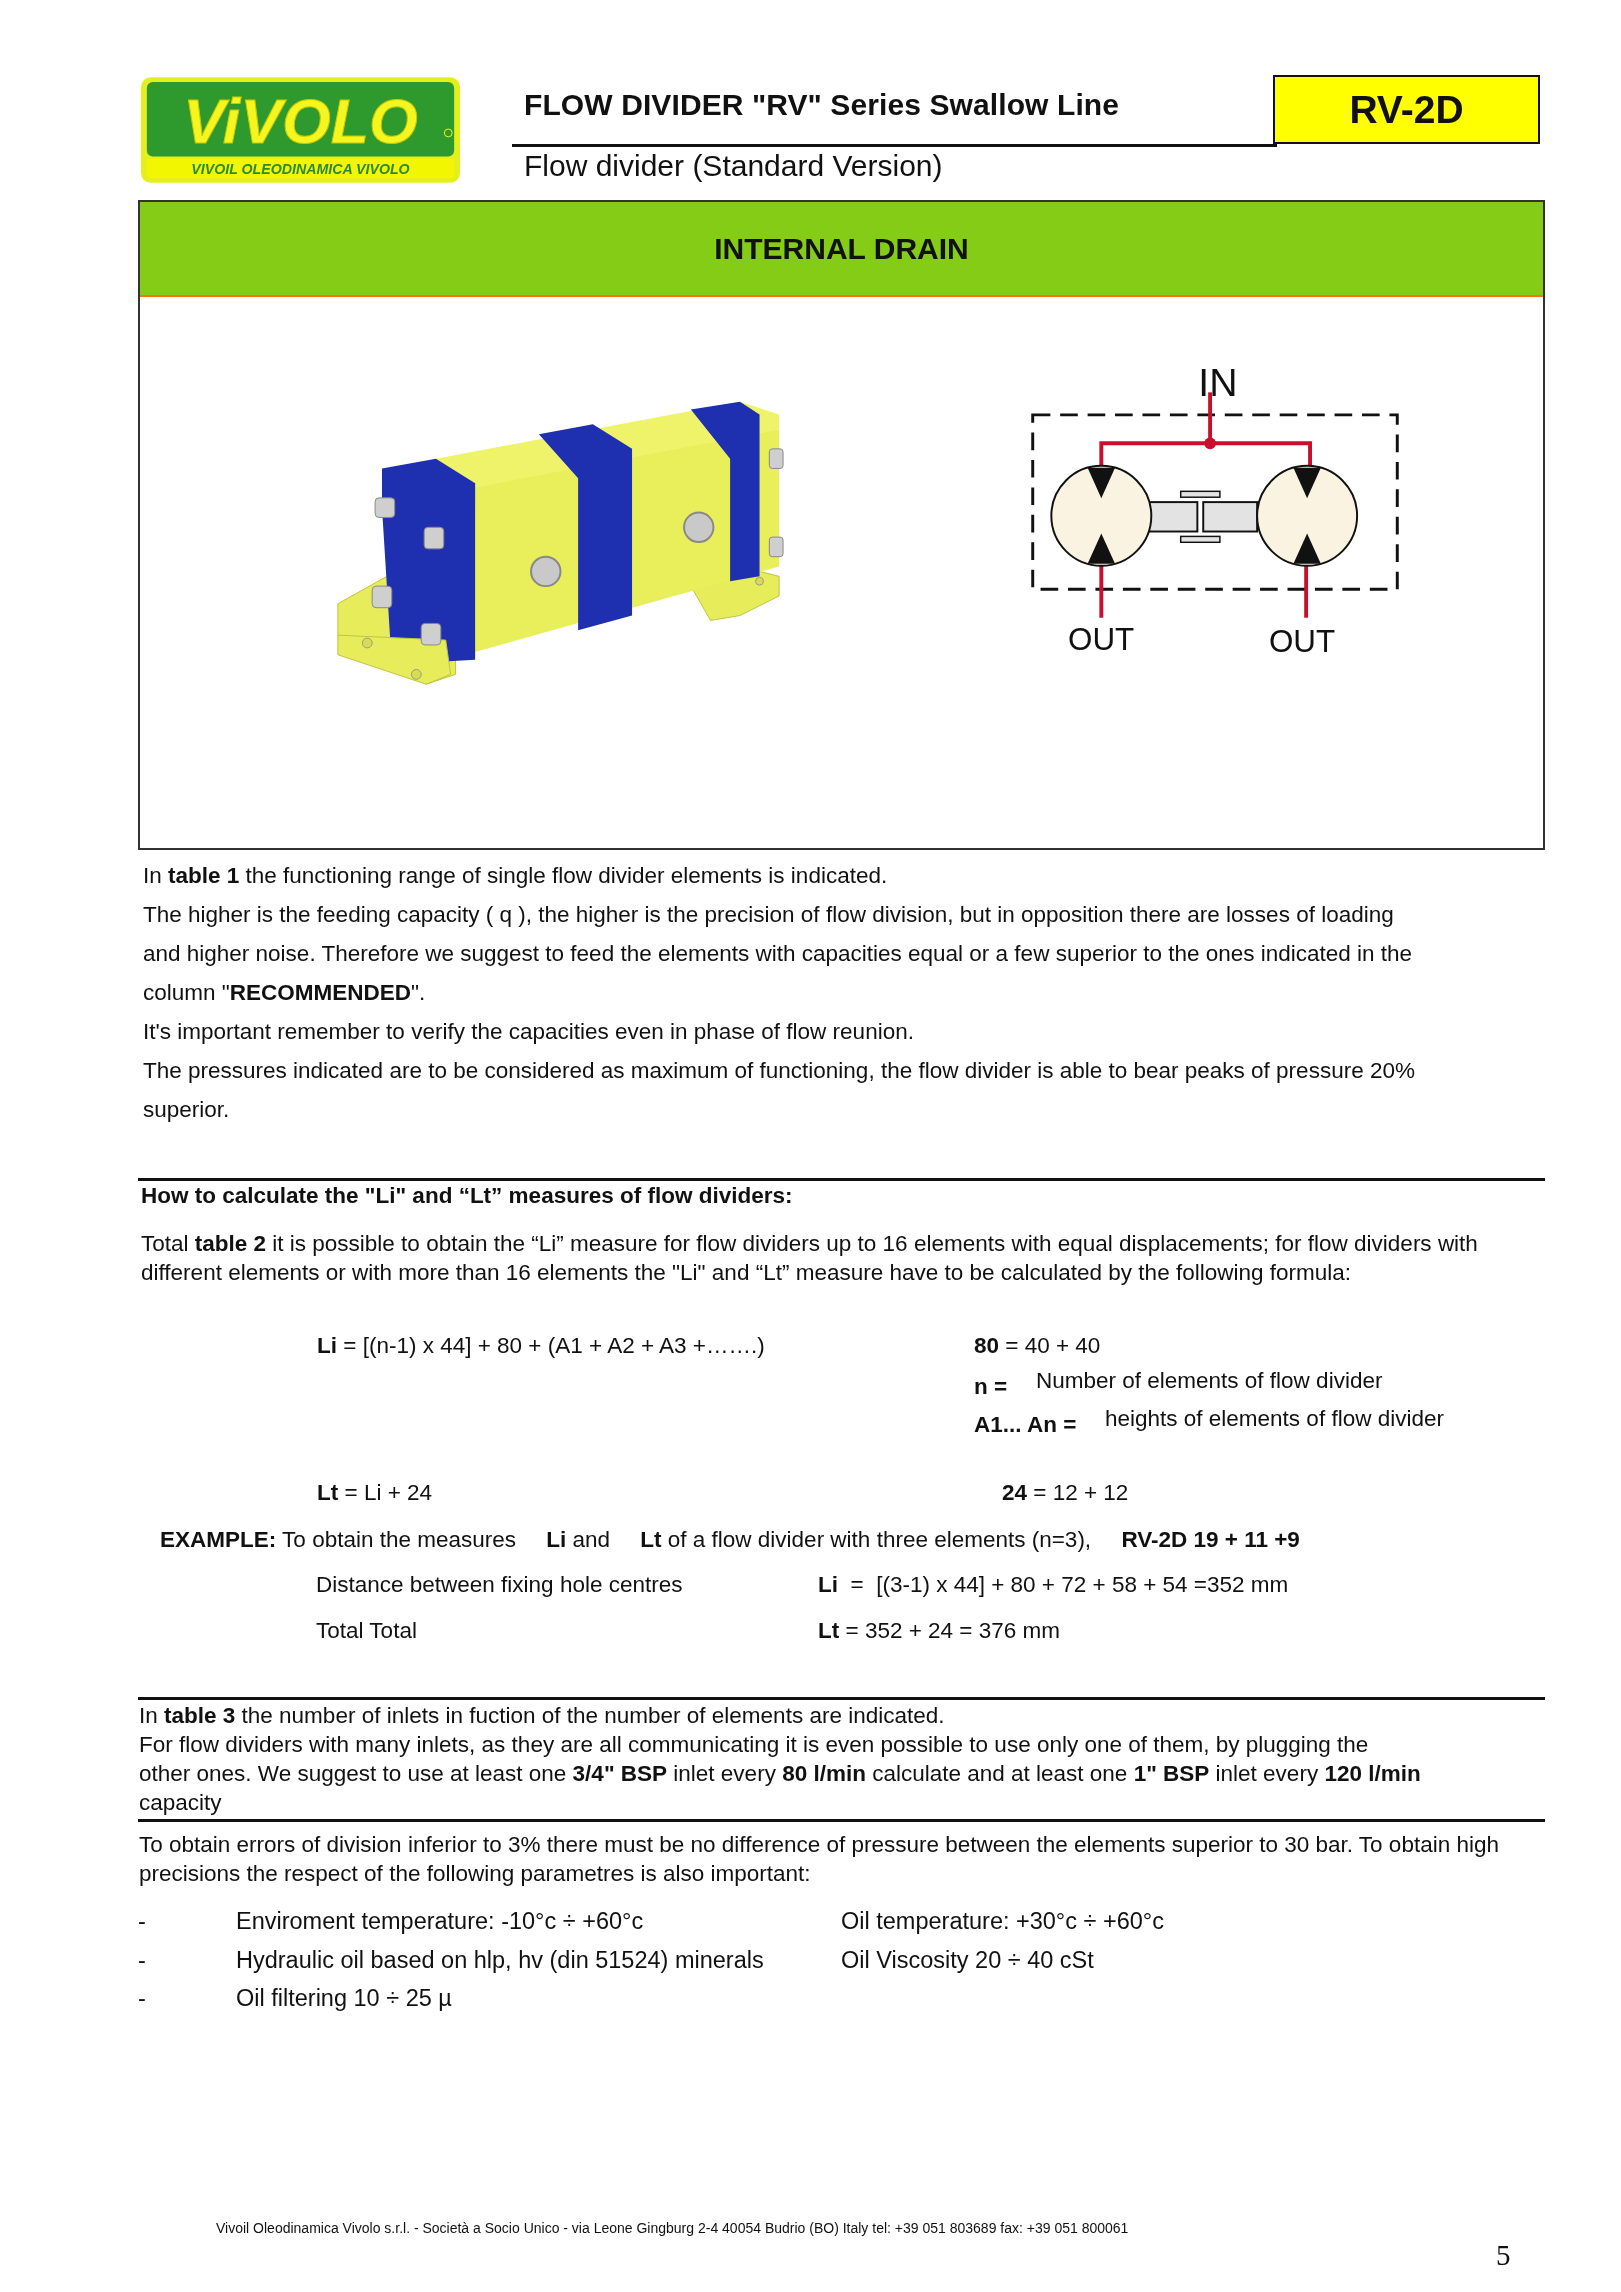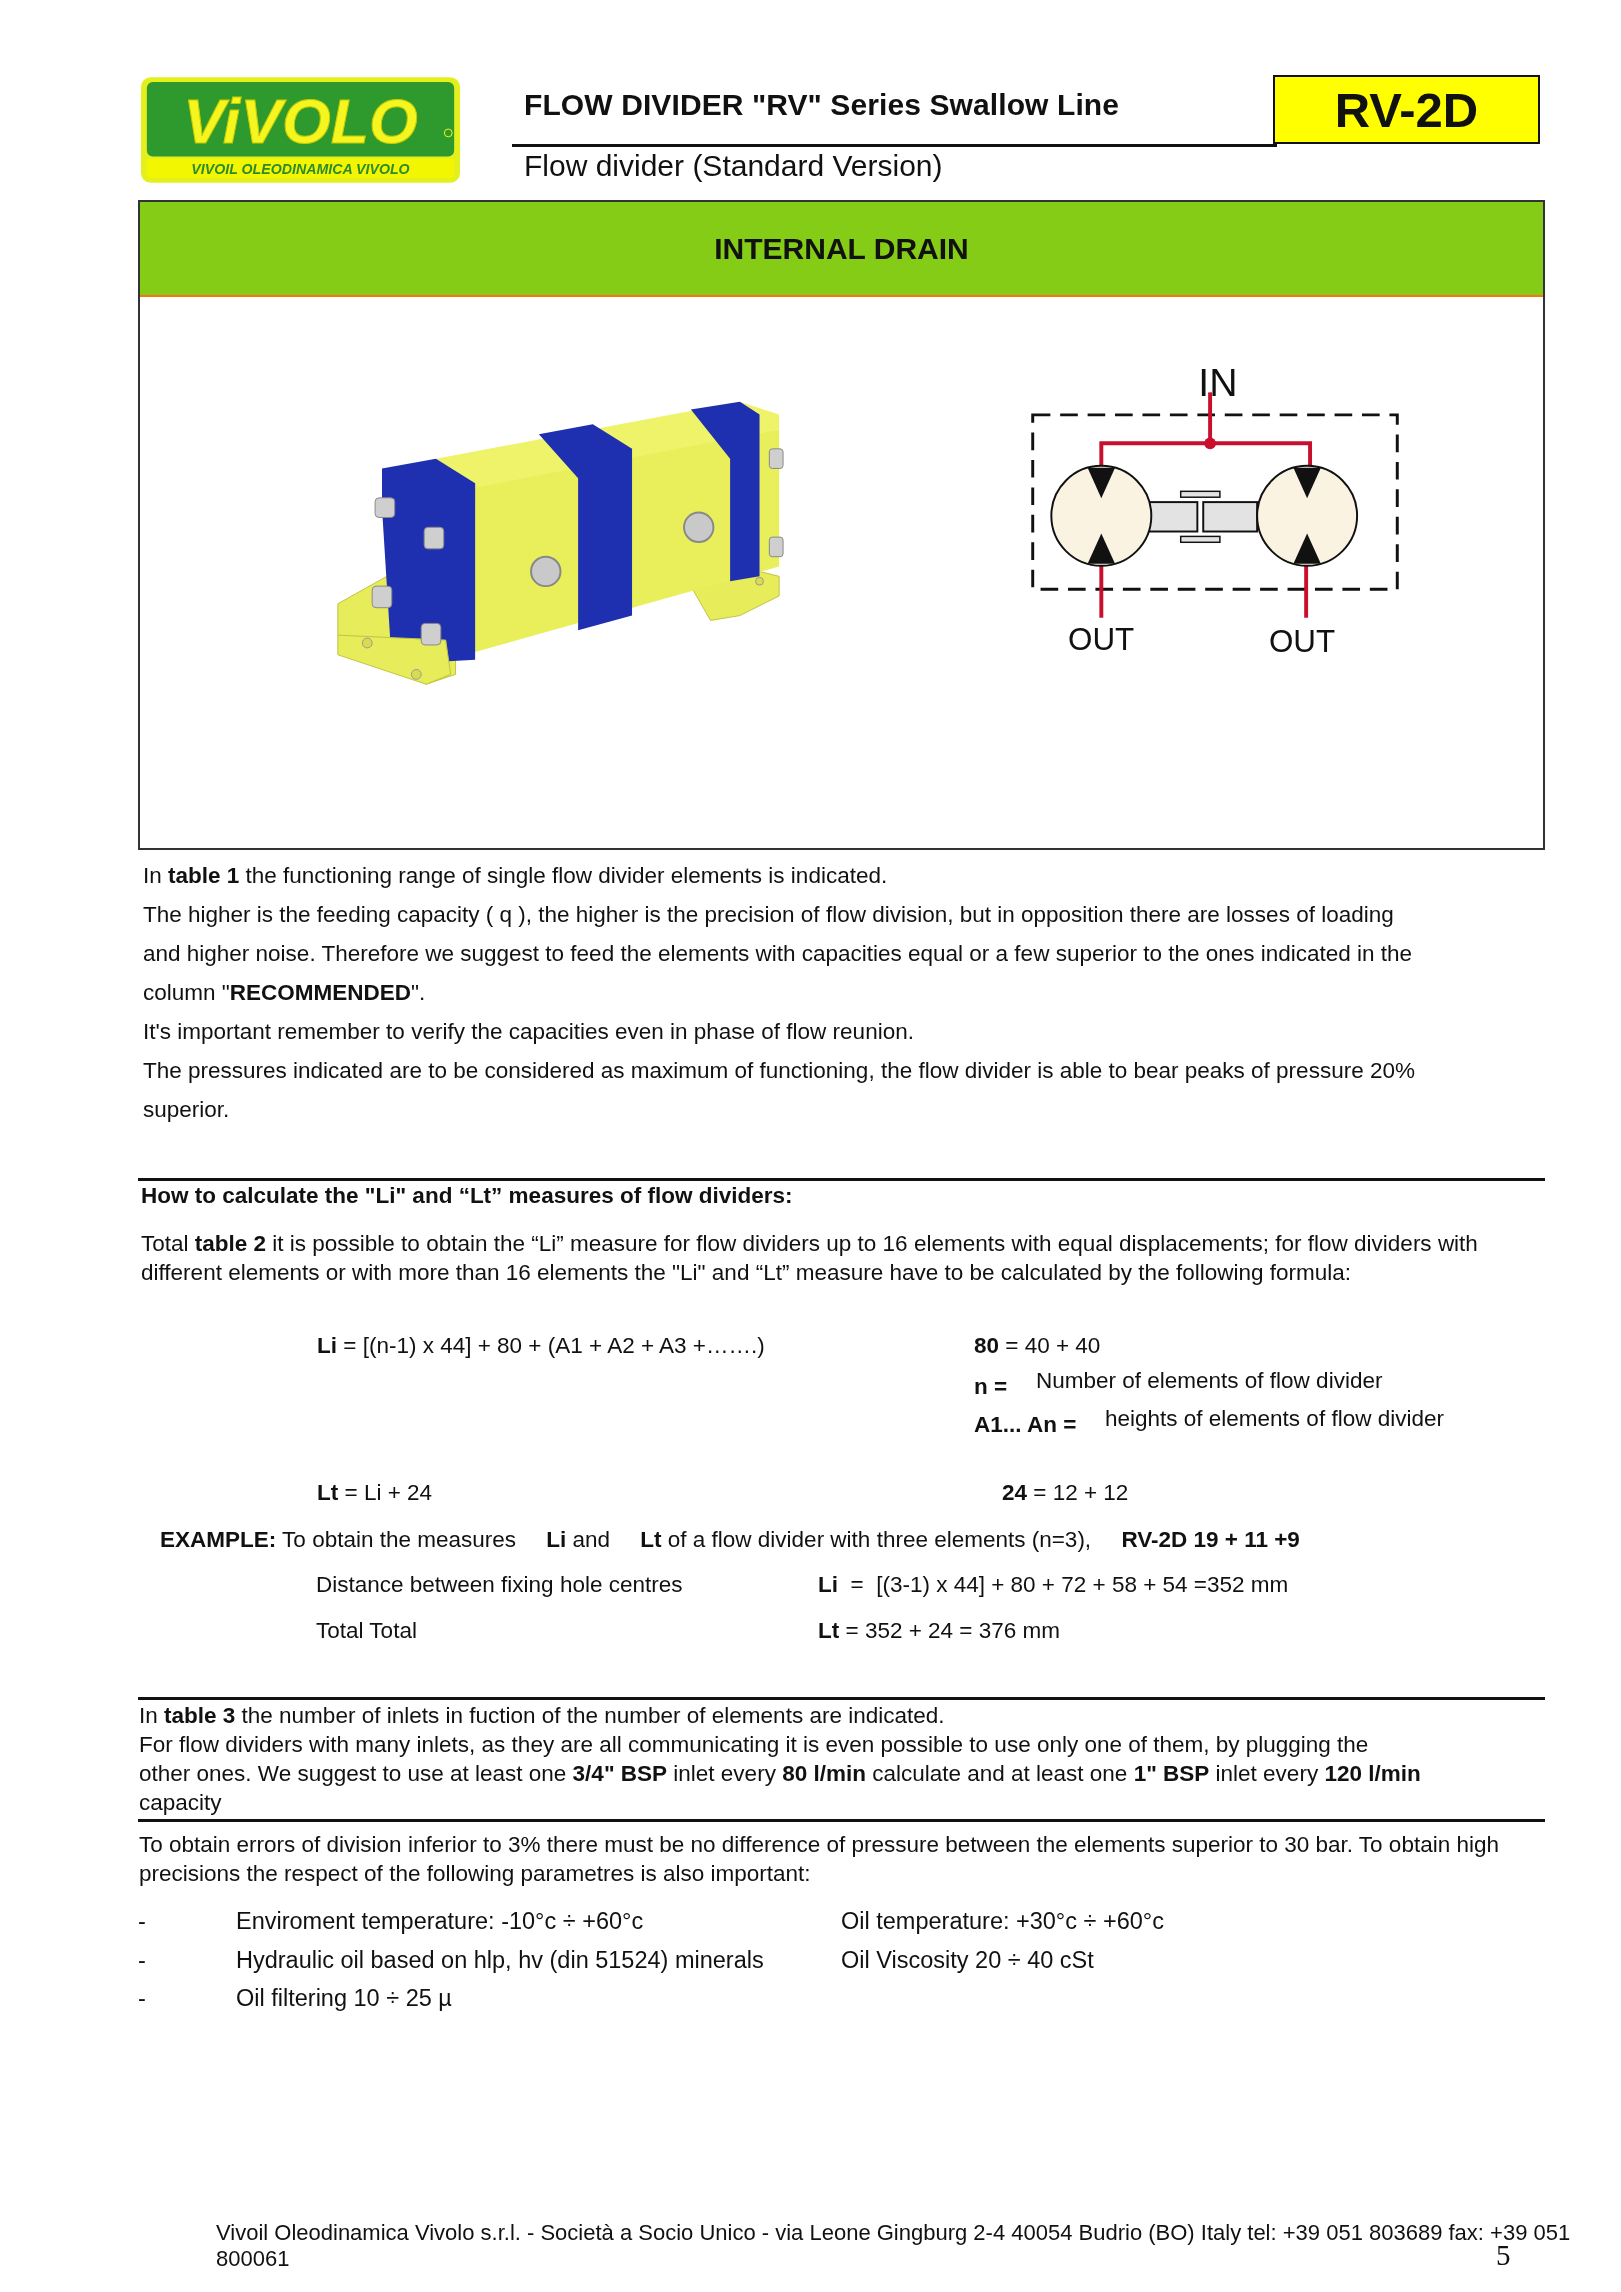--- a/index.html
+++ b/index.html
@@ -12,21 +12,21 @@
 
   
   .logo { left: 140px; top: 76px; width: 321px; height: 108px; }
   .title { left: 524px; top: 88px; font-size: 30px; font-weight: bold; letter-spacing: 0.1px; }
   .title-rule { left: 512px; top: 144px; width: 765px; height: 2.9px; background: #111; }
   .subtitle { left: 524px; top: 149px; font-size: 30px; }
   .code-box {
     left: 1273px; top: 75px; width: 267px; height: 69px;
     background: #ffff00; border: 2.9px solid #111; box-sizing: border-box;
     display: flex; align-items: center; justify-content: center;
-    font-size: 49px; font-weight: bold;
+    font-size: 39px; font-weight: bold;
   }
 
   
   .panel { left: 138px; top: 200px; width: 1407px; height: 650px; border: 2px solid #333; box-sizing: border-box; }
   .panel-head {
     position: absolute; left: 0; top: 0; right: 0; height: 93px;
     background: #84cc16; border-bottom: 2px solid #f97316;
     display: flex; align-items: center; justify-content: center;
     font-size: 30px; font-weight: bold;
   }
@@ -47,21 +47,21 @@
   .f b { font-weight: bold; }
 
   .example { left: 136px; top: 1527px; font-size: 22.5px; }
   .example b { font-weight: bold; margin-left: 24px; }
 
   .inlets { left: 139px; top: 1701px; width: 1402px; font-size: 22.5px; line-height: 29px; }
   .precision { left: 139px; top: 1830px; width: 1402px; font-size: 22.5px; line-height: 29px; }
 
   .param-row { font-size: 23.5px; }
 
-  .footer { left: 216px; top: 2220px; font-size: 22px; }
+  .footer { left: 216px; top: 2220px; font-size: 14px; }
   .page-num { left: 1496px; top: 2239px; font-size: 29px; font-family: "Liberation Serif", serif; }
 </style>
 </head>
 <body>
 
 <div class="abs logo">
   <svg width="321" height="108" viewBox="0 0 328 110">
     <rect x="1" y="1" width="326" height="108" rx="10" fill="#e4ef1e"></rect>
     <rect x="7" y="6" width="314" height="76" rx="6" fill="#2e9a2e"></rect>
     <rect x="7" y="84" width="314" height="20" rx="3" fill="#f2f600"></rect>

